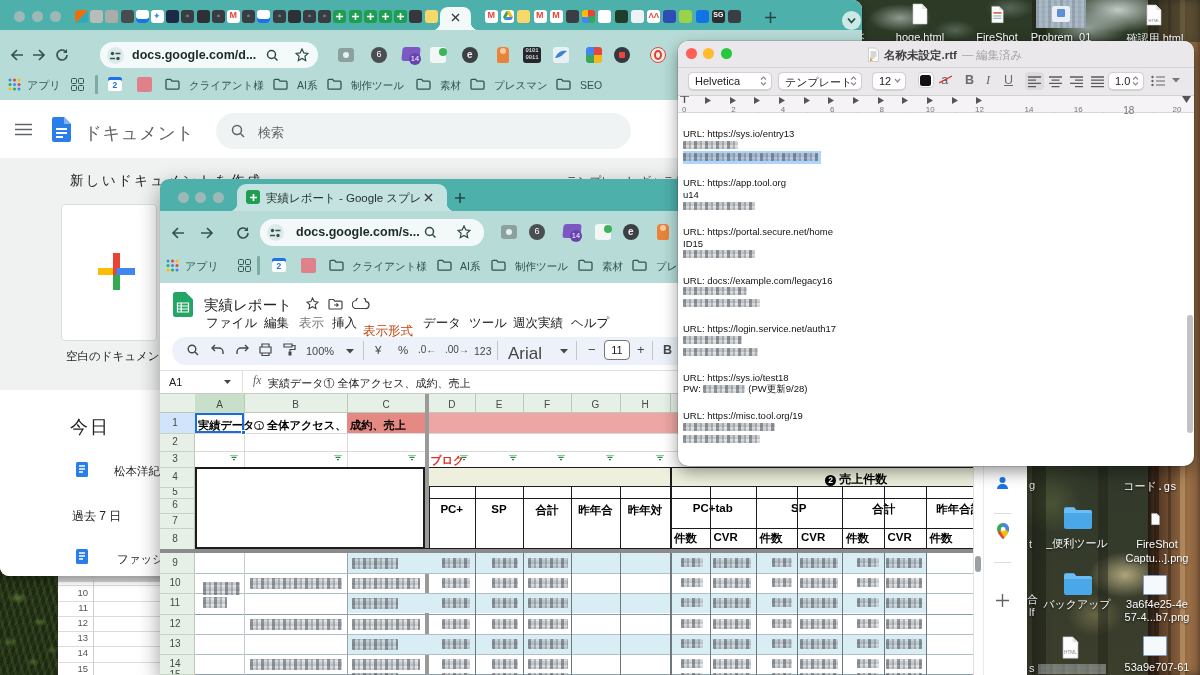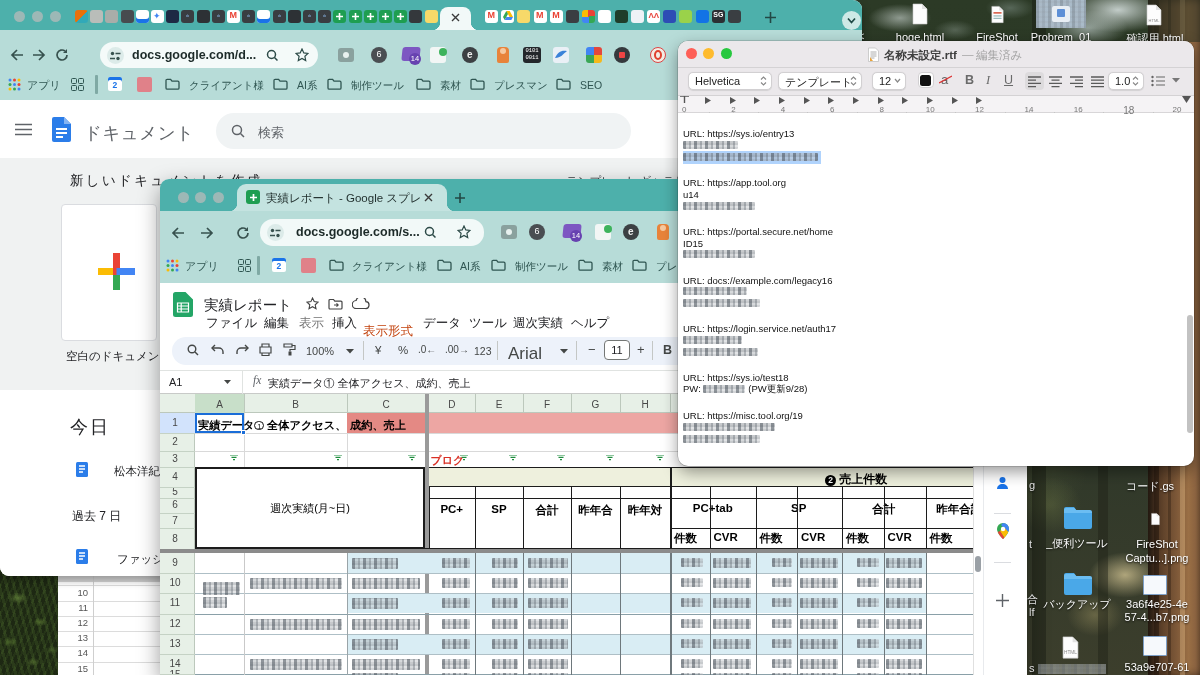--- a/index.html
+++ b/index.html
@@ -73,21 +73,21 @@
       <path d="M1 1h9l5 5v15H1z" fill="#fdfdfd" stroke="#c9c9c9" stroke-width=".6"></path>
       <path d="M10 1l5 5h-5z" fill="#e2e2e2"></path>
       <text x="8" y="18" font-size="4" fill="#888" text-anchor="middle">HTML</text>
     </svg>
   </div>
 <div class="lbl" style="left:880px;top:31px;width:80px;">hoge.html</div>
 <div class="lbl" style="left:957px;top:31px;width:80px;">FireShot</div>
 <div class="lbl" style="left:1021px;top:31px;width:80px;">Probrem_01</div>
 <div class="lbl" style="left:1112px;top:31px;width:86px;">確認用.html</div>
 <div class="lbl" style="left:858px;top:30px;">&lt;</div>
-<div class="lbl" style="left:1105px;top:479px;width:90px;">コード.gs</div>
+<div class="lbl" style="left:1105px;top:479px;width:90px;font-family:Liberation Mono, monospace;">コード.gs</div>
 <div class="lbl" style="left:1029px;top:479px;">g</div>
 <div class="ab" style="left:1062px;top:504px;width:32px;height:27px;">
     <svg width="32" height="27">
       <path d="M2 5a2 2 0 0 1 2-2h8l3 4h13a2 2 0 0 1 2 2v14a2 2 0 0 1-2 2H4a2 2 0 0 1-2-2z" fill="#4aa8e8"></path>
       <path d="M2 9h28v-1a2 2 0 0 0-2-2H14l-1.5-2H4a2 2 0 0 0-2 2z" fill="#6bbdf2"></path>
     </svg>
   </div>
 <div class="lbl" style="left:1032px;top:536px;width:90px;">_便利ツール</div>
 <div class="ab" style="left:1151px;top:506px;width:9px;height:26px;">
     <svg width="9" height="26" viewBox="0 0 16 22">
@@ -746,21 +746,20 @@
       </svg>
     </div>
     <div class="ab" style="left:496px;top:276px;width:8px;height:7px;">
       <svg width="8" height="7">
         <path d="M0 0h8M1.5 2.3h5M3 4.6h2" stroke="#1e8e3e" stroke-width="1.2"></path>
       </svg>
     </div>
     <div class="ab" style="left:270.5px;top:274px;font-size:11px;font-weight:700;color:#d93025;white-space:nowrap;">ブロク</div>
     <div class="ab" style="left:265px;top:215px;width:3.5px;height:281px;background:#9a9a9a;"></div>
     <div class="ab" style="left:35px;top:287.5px;width:230px;height:82.5px;background:#fff;border:2px solid #1c1c1c;"></div>
-    <div class="ab" style="left:35px;top:321.5px;font-size:11px;color:#000;width:230px;text-align:center;white-space:nowrap;">週次実績(月~日)</div>
     <div class="ab" style="left:268.5px;top:287.5px;width:544.5px;height:20.5px;background:#eef0dd;border-top:1.5px solid #1c1c1c;border-bottom:1px solid #1c1c1c;"></div>
     <div class="ab" style="left:665px;top:291.5px;font-size:12px;font-weight:700;color:#000;white-space:nowrap;"><span class="c1">2</span> 売上件数</div>
     <div class="ab" style="left:268.5px;top:318.5px;width:544.5px;height:1px;background:#1c1c1c;"></div>
     <div class="ab" style="left:268.5px;top:323.5px;font-size:11.5px;font-weight:700;color:#000;width:46.5px;text-align:center;white-space:nowrap;">PC+</div>
     <div class="ab" style="left:315px;top:323.5px;font-size:11.5px;font-weight:700;color:#000;width:48px;text-align:center;white-space:nowrap;">SP</div>
     <div class="ab" style="left:363px;top:323.5px;font-size:11.5px;font-weight:700;color:#000;width:48px;text-align:center;white-space:nowrap;">合計</div>
     <div class="ab" style="left:411px;top:323.5px;font-size:11.5px;font-weight:700;color:#000;width:49px;text-align:center;white-space:nowrap;">昨年合</div>
     <div class="ab" style="left:460px;top:323.5px;font-size:11.5px;font-weight:700;color:#000;width:50px;text-align:center;white-space:nowrap;">昨年対</div>
     <div class="ab" style="left:510px;top:322.5px;font-size:11.5px;font-weight:700;color:#000;width:85.5px;text-align:center;white-space:nowrap;">PC+tab</div>
     <div class="ab" style="left:595.5px;top:322.5px;font-size:11.5px;font-weight:700;color:#000;width:86.5px;text-align:center;white-space:nowrap;">SP</div>

